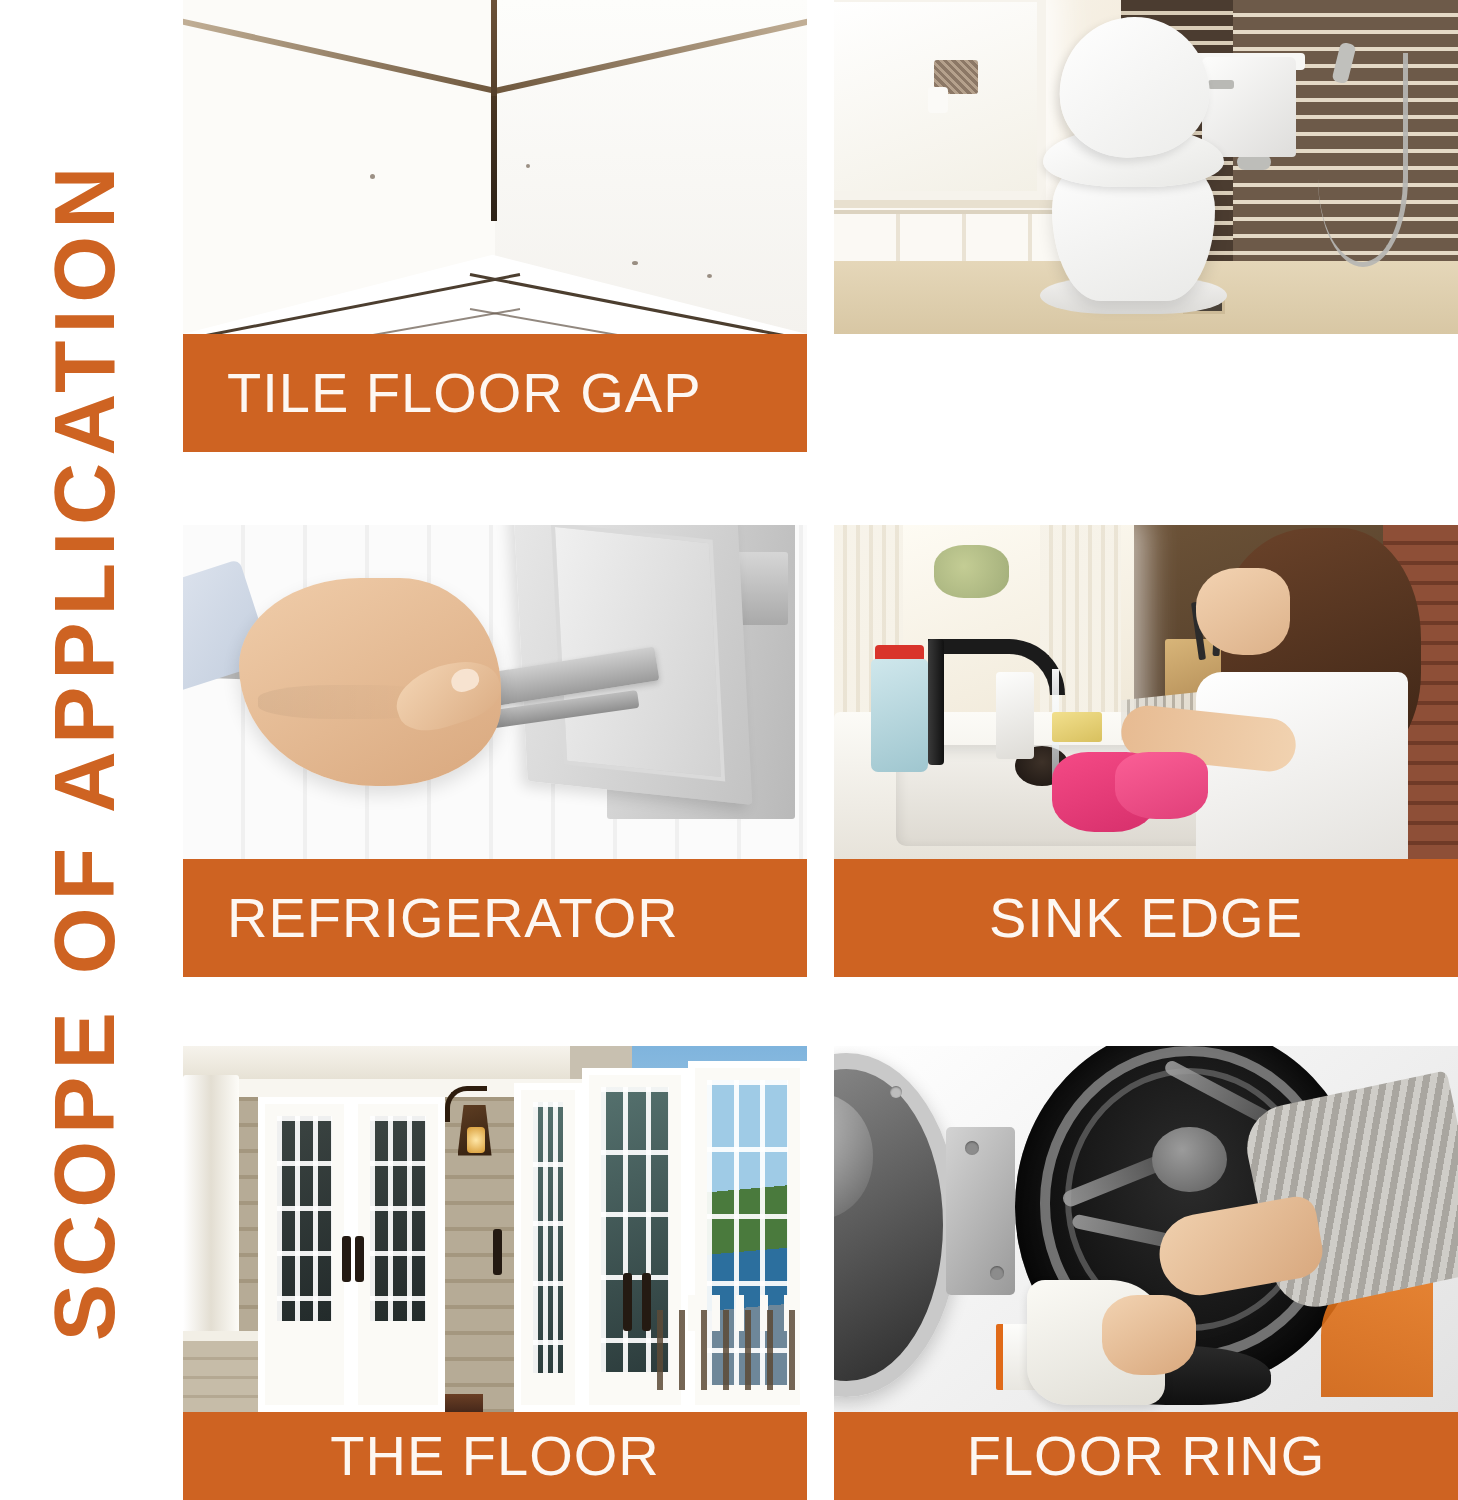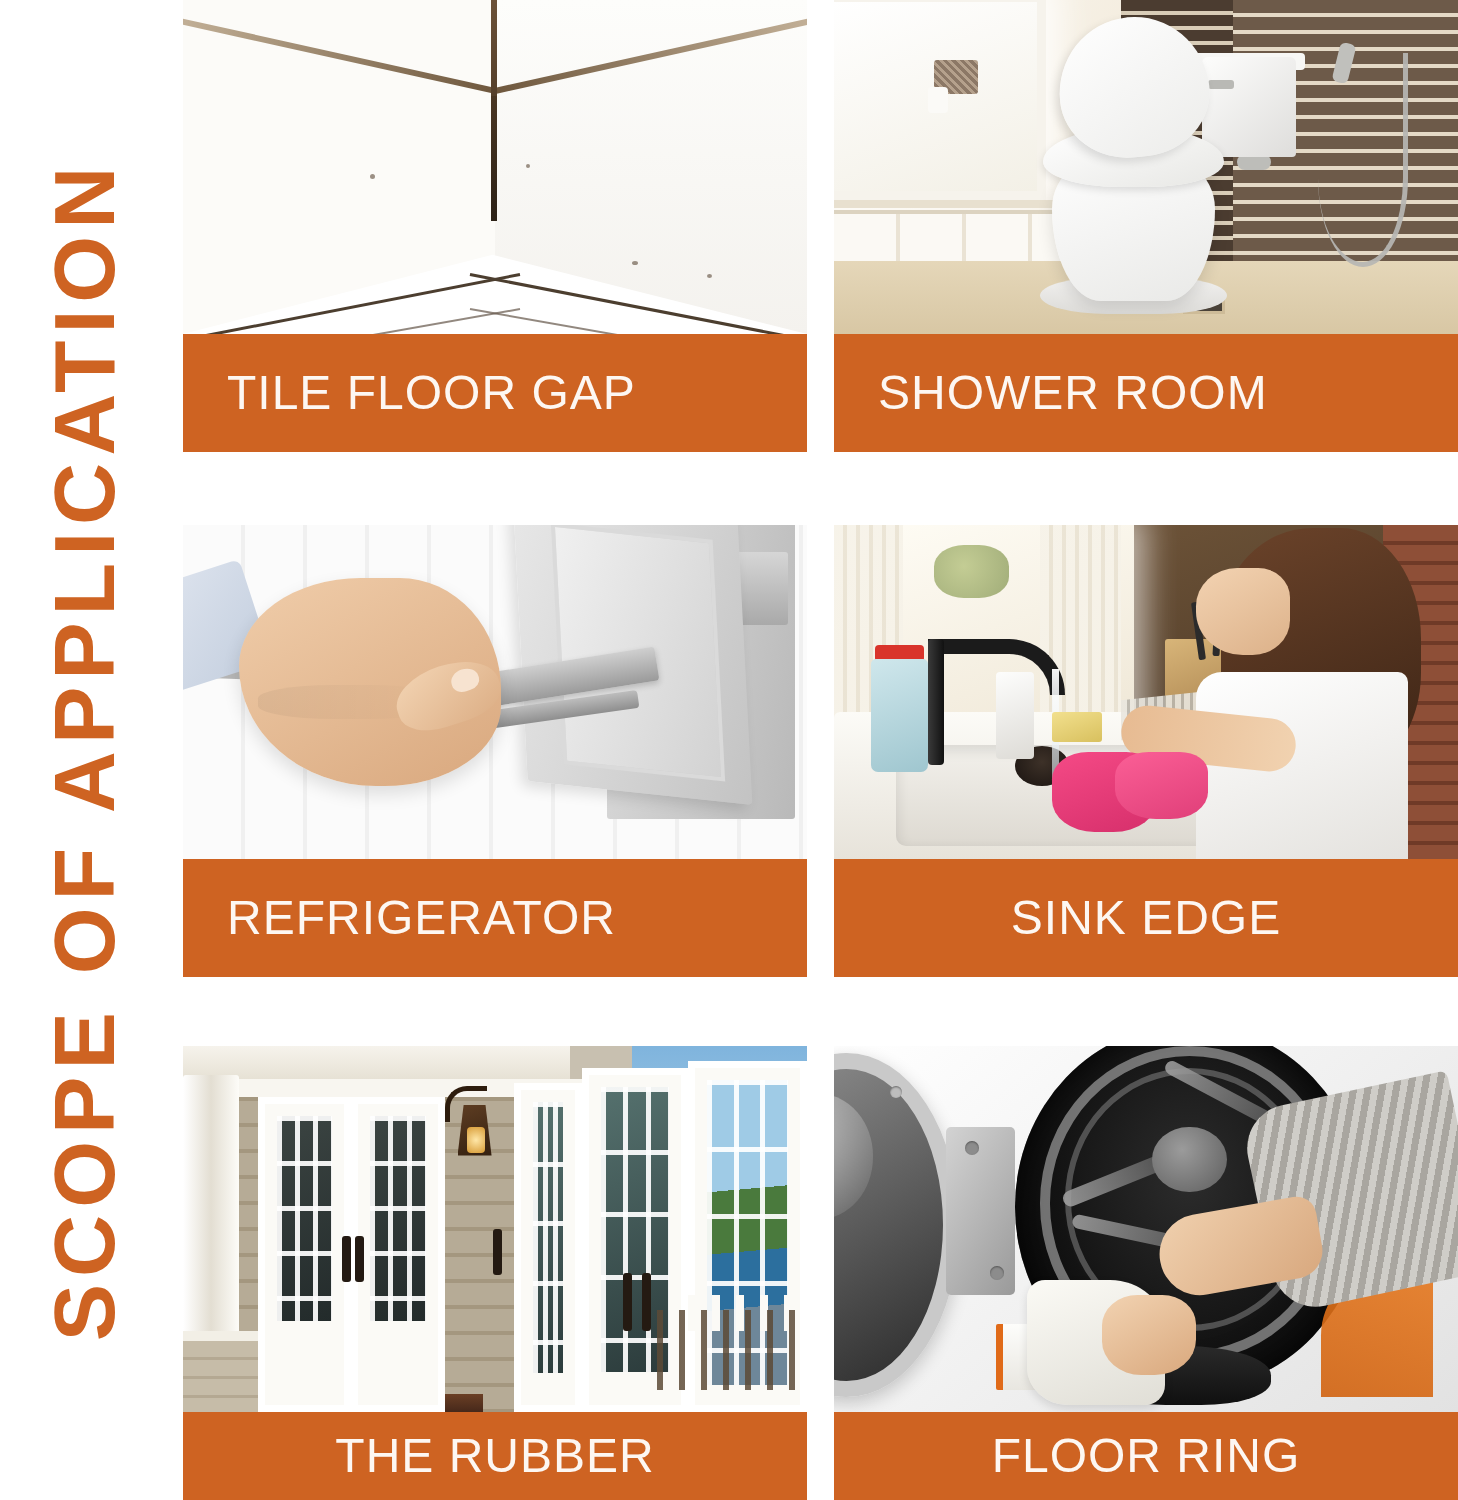--- a/index.html
+++ b/index.html
@@ -44,21 +44,21 @@
   .caption {
     position:absolute; left:0; right:0; bottom:0;
     background:#CE6322;
     display:flex; align-items:center;
   }
   .c-r1c1 .caption, .c-r1c2 .caption, .c-r2c1 .caption, .c-r2c2 .caption { height:118px; }
   .c-r3c1 .caption, .c-r3c2 .caption { height:88px; }
 
   .caption .label {
     color:#fdf7f2;
-    font-size:48px;
+    font-size:56px;
     font-weight:normal;
     letter-spacing:1px;
     width:100%;
     text-align:center;
     line-height:1;
     font-family:"Liberation Sans", sans-serif;
   }
   .cap-left .label { text-align:left; padding-left:44px; }
 
   
@@ -631,23 +631,20 @@
         <div class="hose"></div>
         <div class="sprayhead"></div>
         <div class="wallmount"></div>
         <div class="tanktop"></div>
         <div class="tank"></div>
         <div class="handle"></div>
         <div class="base"></div>
         <div class="bowl"></div>
         <div class="seat"></div>
         <div class="lid"></div>
-      </div>
-      <div class="caption cap-left">
-        <span class="label">SHOWER ROOM</span>
       </div>
     </div>
 
     <div class="card c-r2c2">
       <div class="photo ph-sink">
         <div class="kitchbg"></div>
         <div class="brick"></div>
         <div class="win"></div>
         <div class="greenery"></div>
         <div class="curtL"></div>
@@ -744,21 +741,21 @@
         <div class="scroll"></div>
         <div class="lantern"></div>
         <div class="lanternglow"></div>
         <div class="handle" style="left:25.5%;top:52%;"></div>
         <div class="handle" style="left:27.6%;top:52%;"></div>
         <div class="handle" style="left:49.6%;top:50%;"></div>
         <div class="handle" style="left:70.5%;top:62%;height:58px;"></div>
         <div class="handle" style="left:73.6%;top:62%;height:58px;"></div>
       </div>
       <div class="caption">
-        <span class="label">THE RUBBER</span>
+        <span class="label">THE FLOOR</span>
       </div>
     </div>
 
     <div class="card c-r3c2">
       <div class="photo ph-wash">
         <div class="face"></div>
         <div class="opening"></div>
         <div class="drumring"></div>
         <div class="drumring2"></div>
         <div class="vane" style="left:36%;top:34%;width:20%;height:16px;transform:rotate(-22deg);"></div>

